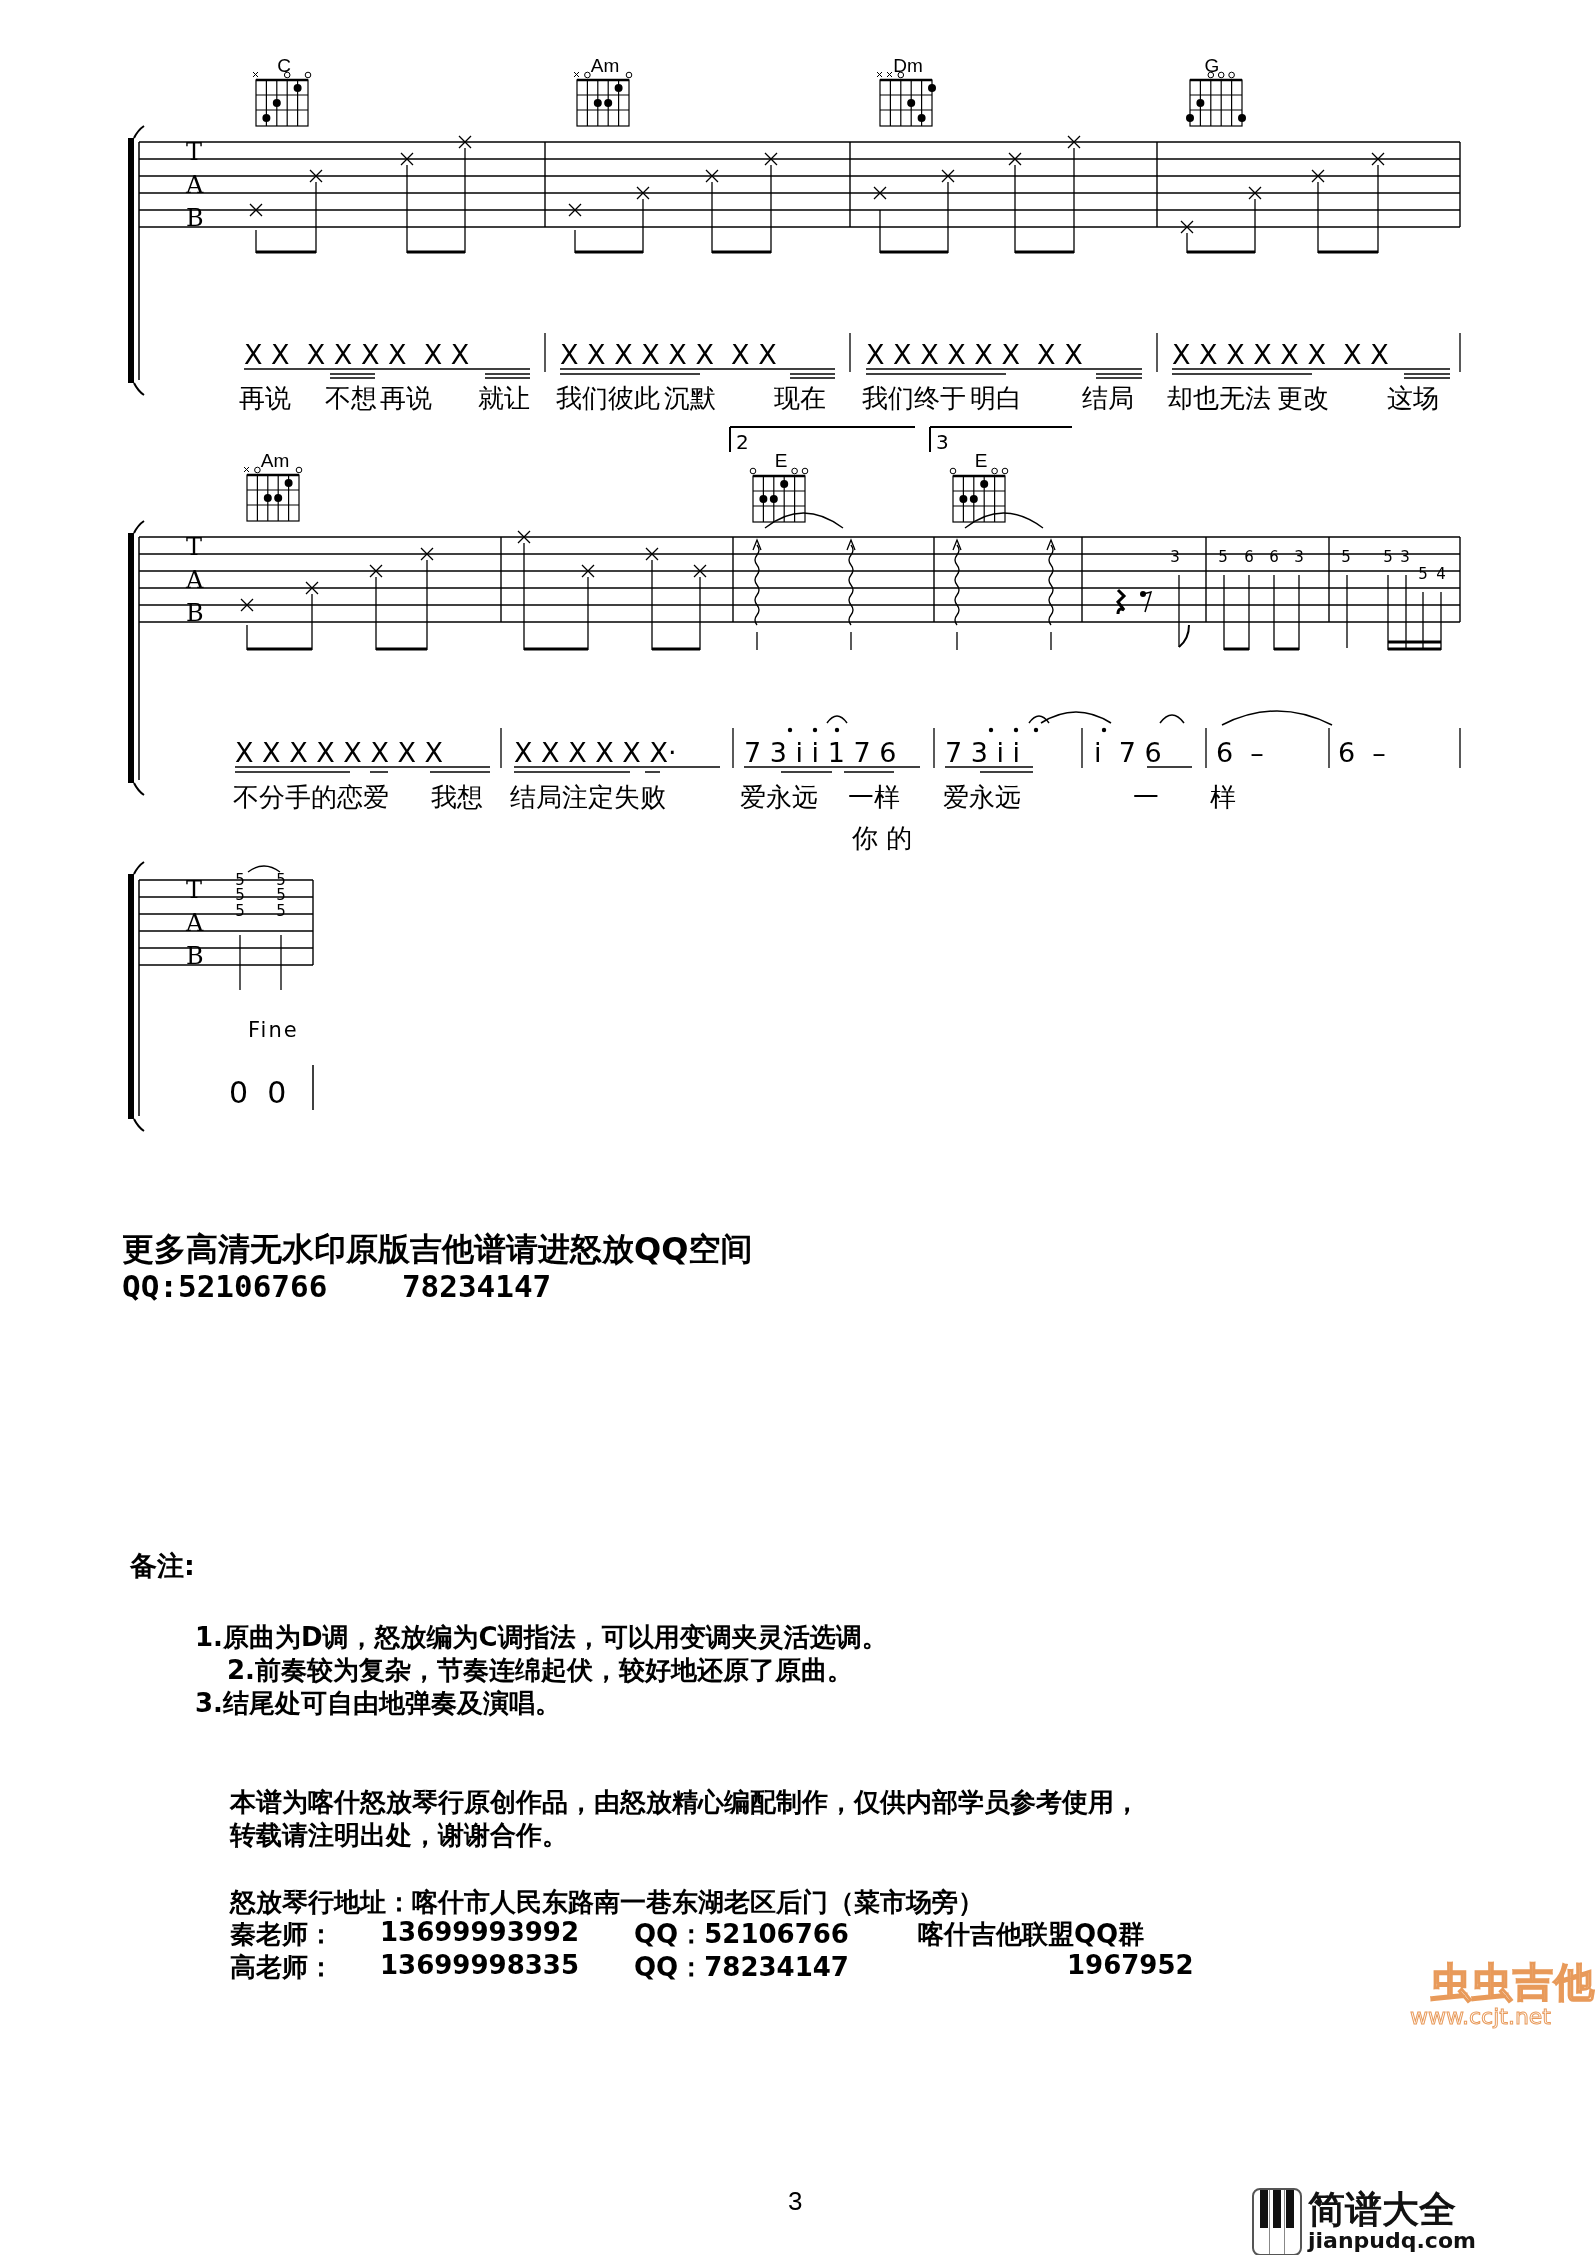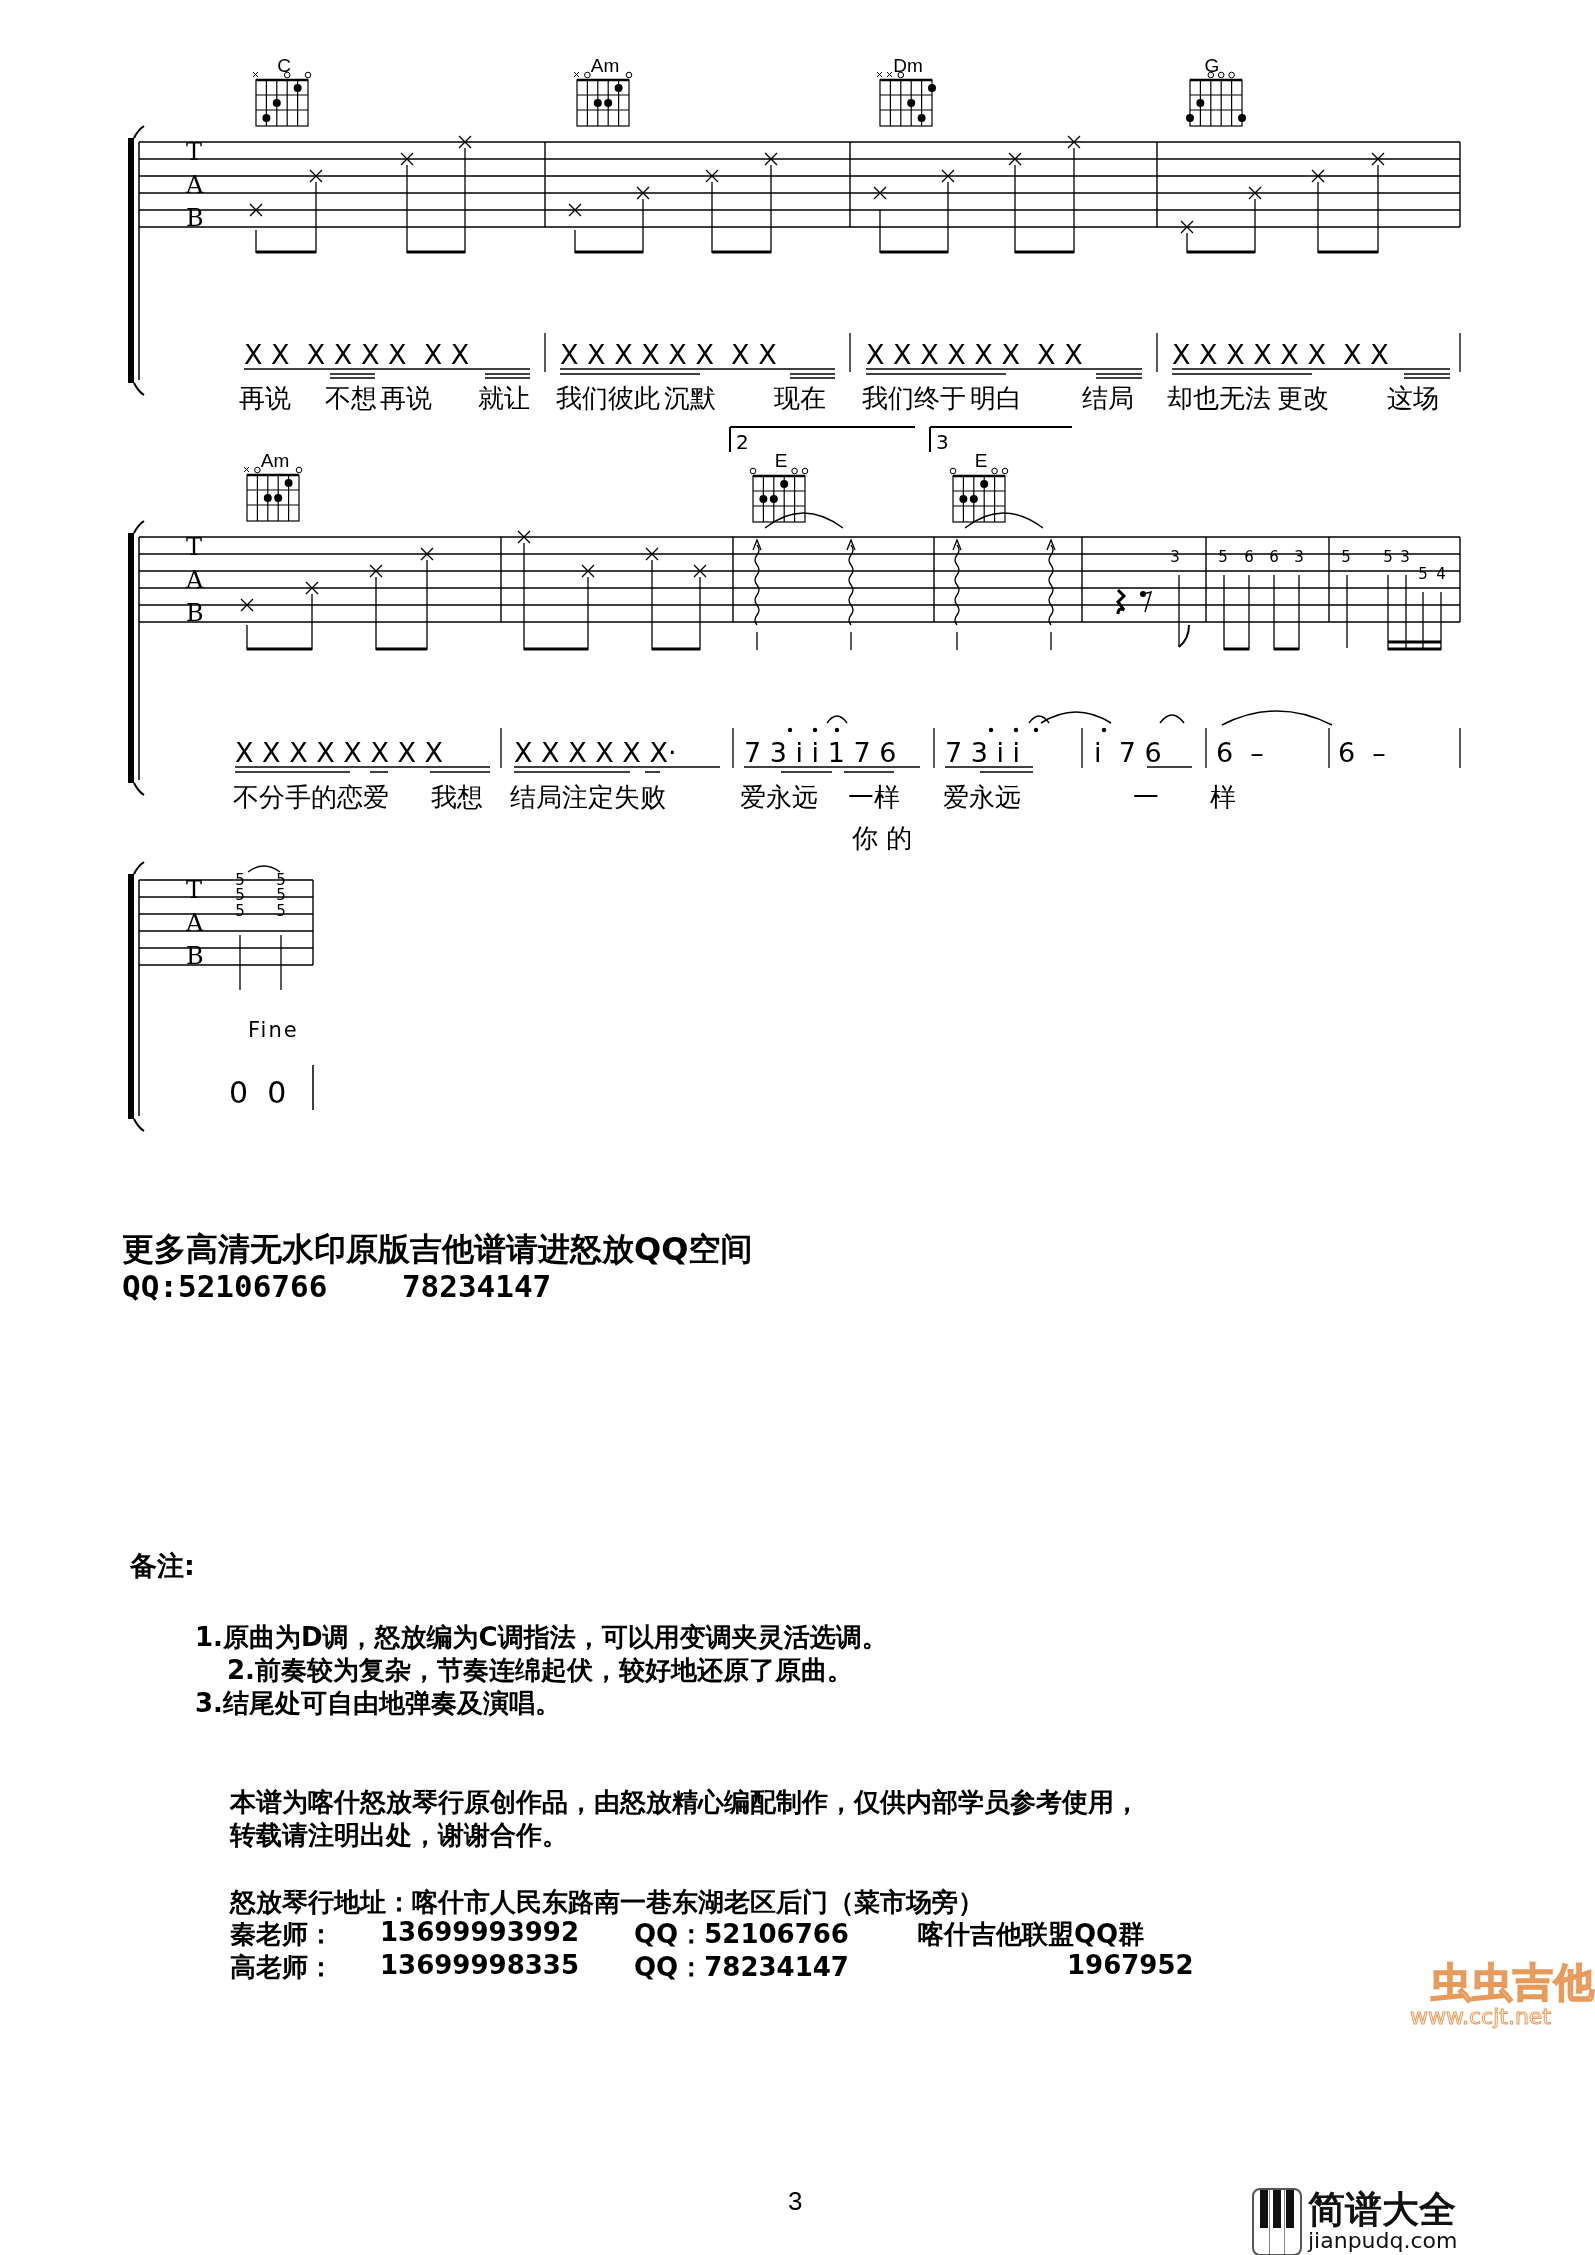--- a/index.html
+++ b/index.html
@@ -22,21 +22,21 @@
   .pagenum { position: absolute; left: 788px; top: 2186px; font-size: 26px; font-family: "Liberation Sans", sans-serif; }
   .wm-ccjt { position: absolute; left: 1410px; top: 1955px; width: 185px; height: 80px; }
   .wm-ccjt .big { font-size: 40px; font-weight: bold; color: #fff; -webkit-text-stroke: 1.5px #e89a5a; letter-spacing: 1px; text-align: right; }
   .wm-ccjt .small { font-size: 22px; color: #fff; -webkit-text-stroke: 1px #e89a5a; margin-top: -6px; }
   .wm-jp { position: absolute; left: 1252px; top: 2188px; display: flex; align-items: center; }
   .piano { width: 46px; height: 64px; border: 2px solid #555; border-radius: 8px; position: relative; background: #fff; overflow: hidden; }
   .piano .k { position: absolute; top: 0; width: 8px; height: 38px; background: #111; }
   .piano .w { position: absolute; top: 0; bottom: 0; width: 1px; background: #888; }
   .jp-text { margin-left: 6px; }
   .jp-text .cn { font-size: 37px; font-weight: bold; line-height: 38px; color: #111; }
-  .jp-text .en { font-size: 22px; line-height: 24px; color: #111; }
+  .jp-text .en { font-size: 22px; line-height: 24px; color: #111; font-weight: bold; }
 </style>
 </head>
 <body>
 
 <svg class="score" width="1595" height="1180" viewBox="0 0 1595 1180" xmlns="http://www.w3.org/2000/svg">
   <defs>
     <g id="xm">
         <path d="M-6,-6 L6,6 M6,-6 L-6,6" stroke="#000" stroke-width="1.3" fill="none"></path>
       </g>
   </defs>

